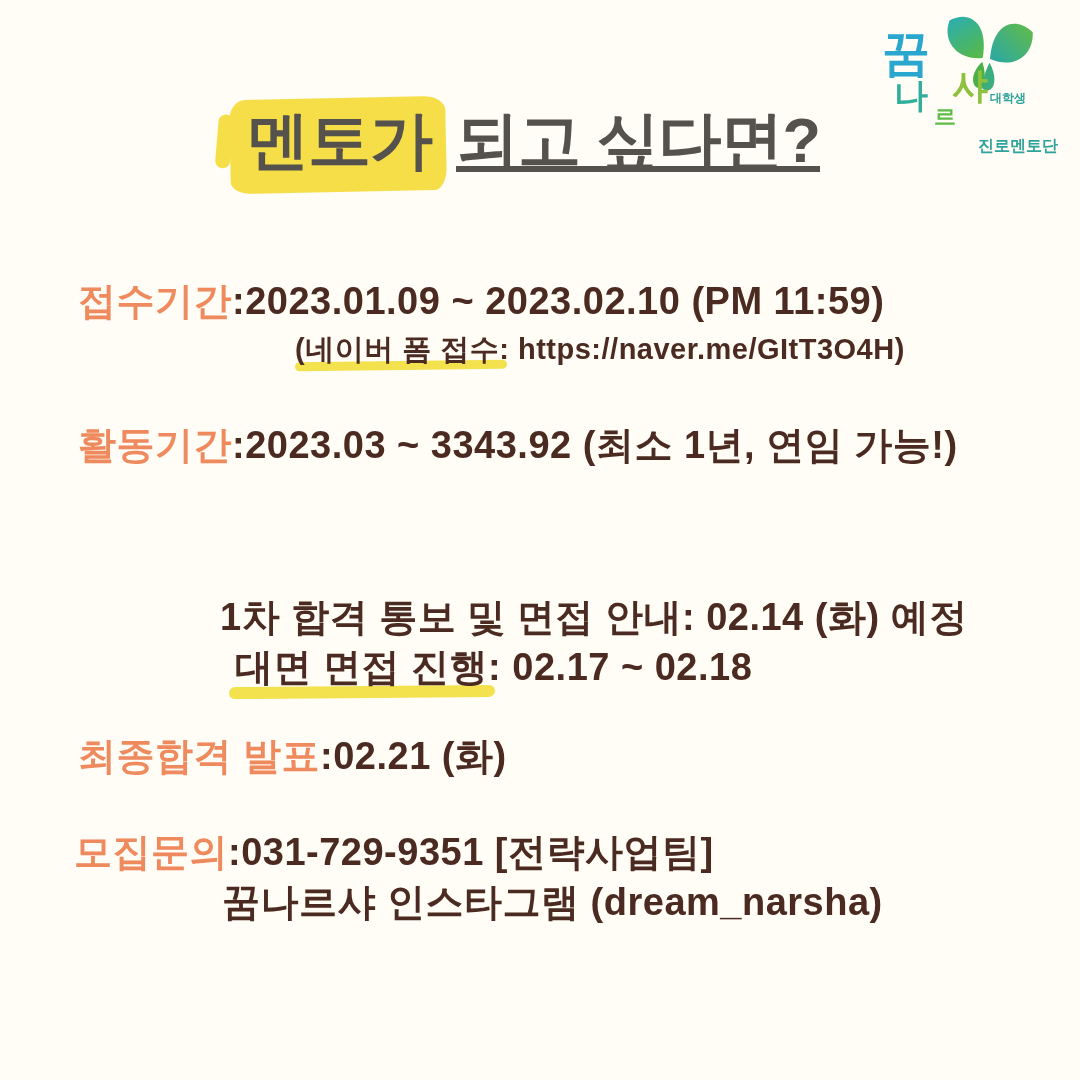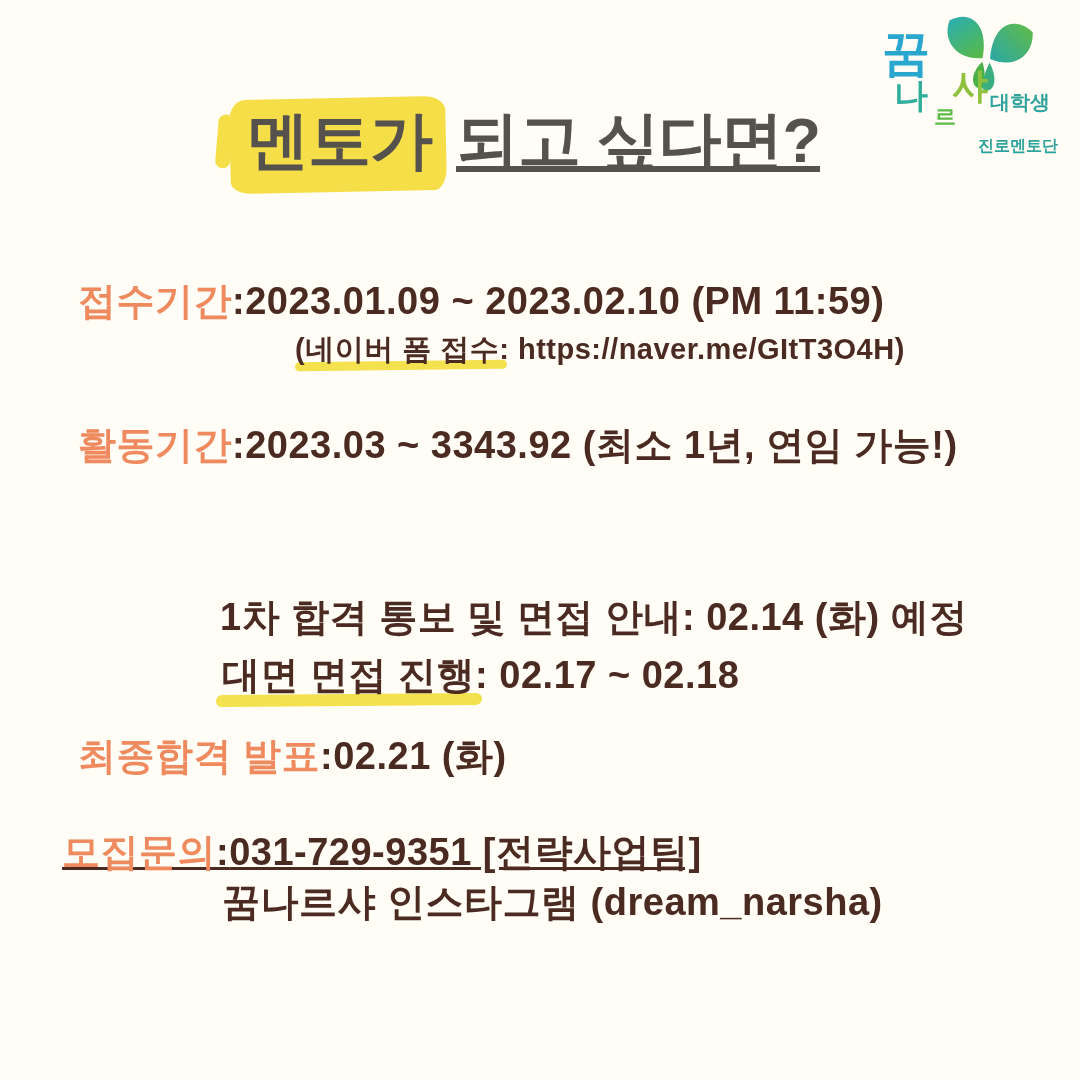--- a/index.html
+++ b/index.html
@@ -29,41 +29,41 @@
   .title-rest { margin-left:14px;text-decoration:underline; }
 
   
   .logo { position:absolute; top:14px; right:14px; width:190px; height:132px; }
   .logo-char { position:absolute; font-weight:900; line-height:1; }
   .lg1 { left:6px;  top:16px; font-size:48px; color:#2AA7CE; }
   .lg2 { left:18px; top:64px; font-size:34px; color:#2FAE9B; }
   .lg3 { left:58px; top:92px; font-size:22px; color:#5FBB4A; }
   .lg4 { left:76px; top:54px; font-size:36px; color:#8FC13F; }
   .logo-sub { position:absolute; color:#2FA39B; font-weight:800; line-height:1; }
-  .lgs1 { left:114px; top:78px;  font-size:20px; }
+  .lgs1 { left:114px; top:78px;  font-size:12px; }
   .lgs2 { left:102px; top:100px; font-size:16px;margin-top:24px; }
   .butterfly { position:absolute; left:64px; top:-2px; width:94px; height:82px; transform:rotate(7deg); }
 
   
   .line {
     position:absolute; white-space:nowrap;
     font-weight:800; font-size:38px; color:#4B2A21; letter-spacing:0.5px;
   }
   .label { color:#EF8A5E; }
   .val   { margin-left:0; }
   .sub   { font-size:29px; }
 
   .line-apply      { left:78px;  top:276px; }
   .line-apply-sub  { left:295px; top:330px; }
   .line-activity   { left:78px;  top:420px; }
   .line-how1       { left:78px;  top:540px; }
   .line-how2       { left:220px; top:592px; }
-  .line-how3       { left:222px; top:642px;margin-top:8px; }
+  .line-how3       { left:235px; top:642px; }
   .line-final      { left:78px;  top:731px; }
-  .line-contact1   { left:62px;  top:827px;text-decoration:underline; }
+  .line-contact1   { left:74px;  top:827px; }
   .line-contact2   { left:222px; top:877px; }
 
   
   .u { position:relative; z-index:0; }
   .u::after {
     content:""; position:absolute; z-index:-1;
     left:0; right:2px; bottom:-5px; height:9px;
     background:#F3E14E; border-radius:5px; transform:rotate(-0.7deg);
   }
   .u-thick::after {

